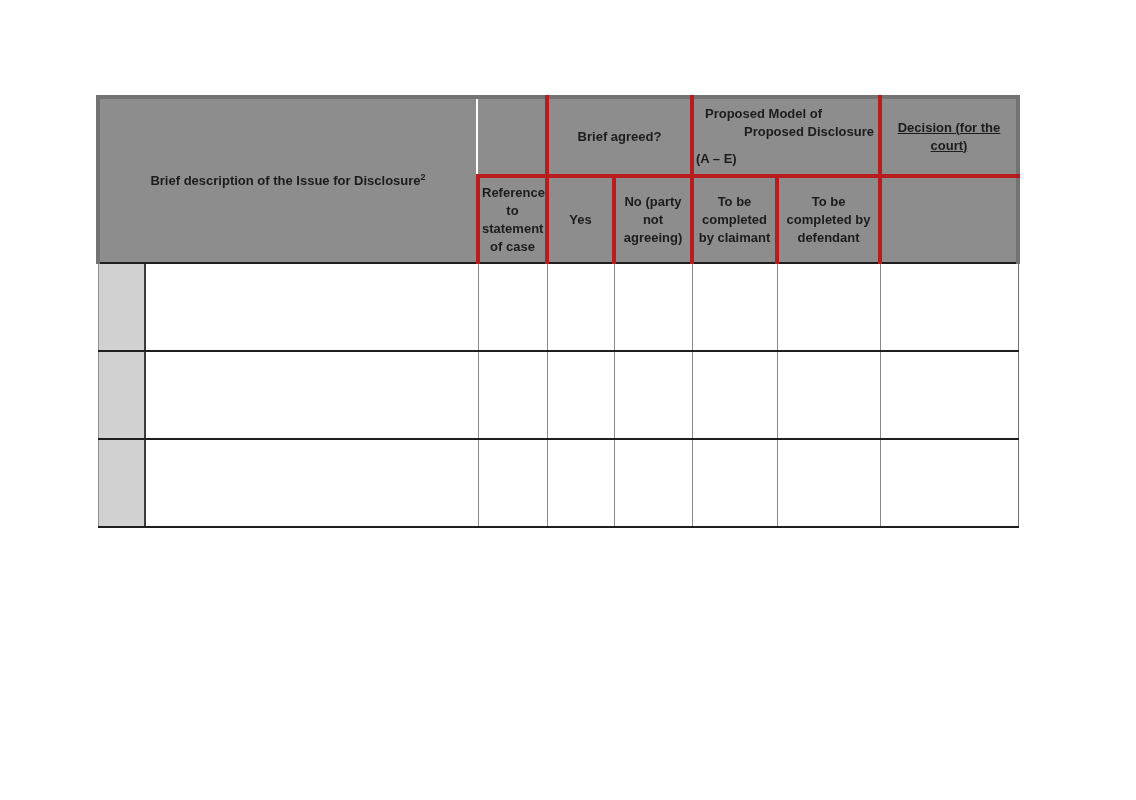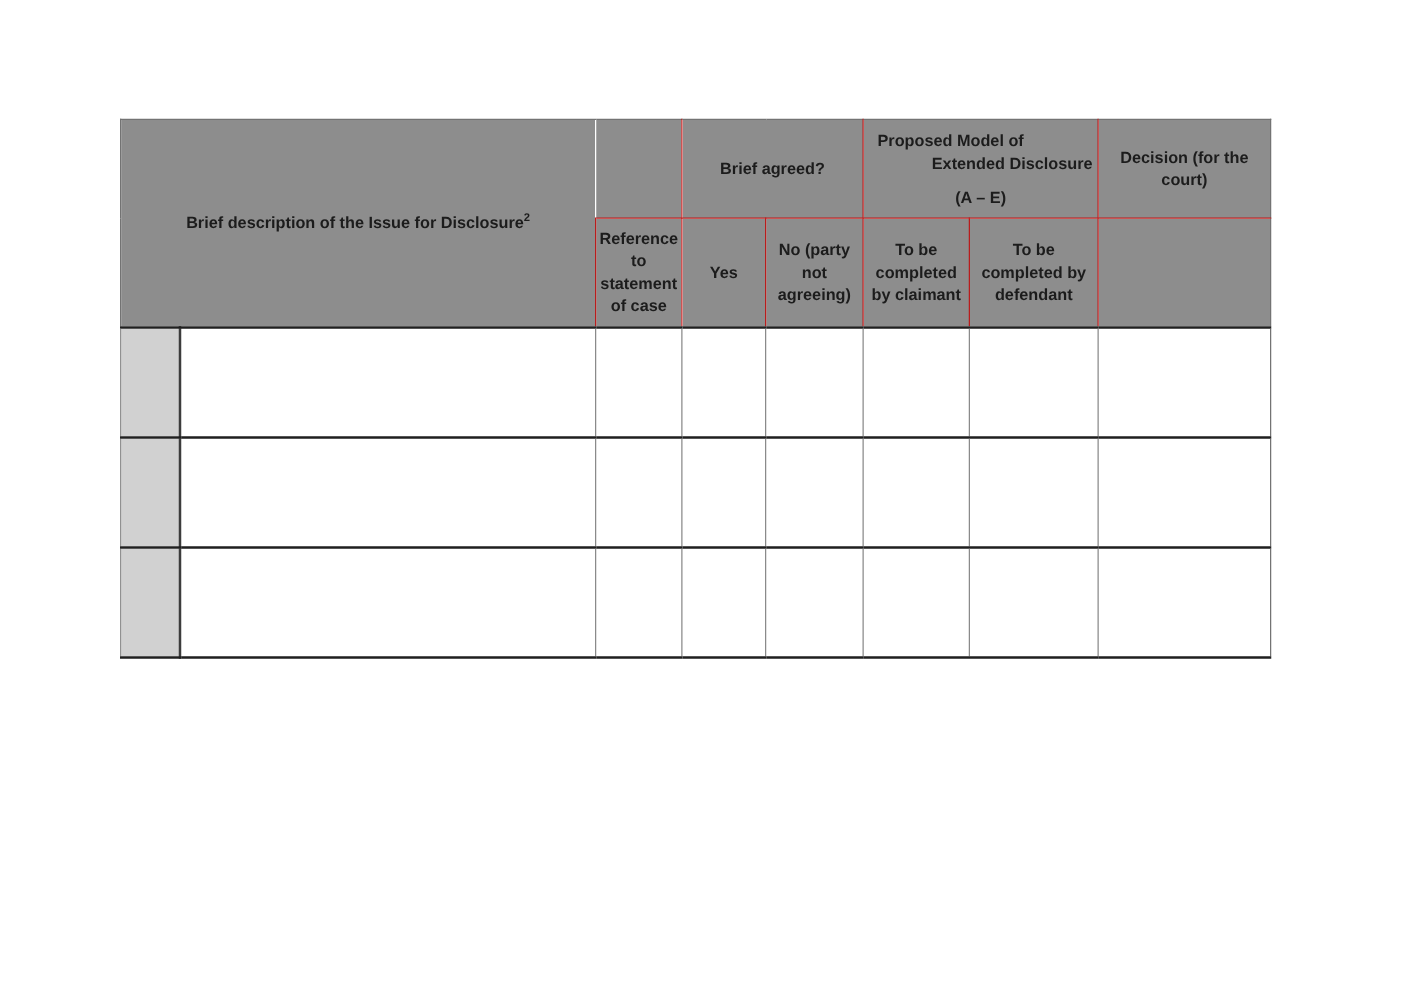--- a/index.html
+++ b/index.html
@@ -15,45 +15,45 @@
   table.drd {
     border-collapse: collapse;
     table-layout: fixed;
     width: 920px;
   }
   td { padding: 0; overflow: hidden; }
 
   
   td.h {
     background: #8d8d8d;
-    border: 1px solid #b91c1c;
+    border: 4px solid #b91c1c;
     color: #1c1c1c;
     font-weight: 700;
     font-size: 13px;
     line-height: 18px;
     text-align: center;
     vertical-align: middle;
     padding: 0 2px;
   }
   tr.hr1 td.h { border-top-color: #737373; }
-  td.edge-r { border-right-color: #737373; }
+  td.edge-r { border-right-color: #737373; text-decoration: underline; }
   td.hb { border-bottom: 2px solid #1f1f1f; }
 
   td.desc-cell {
     border-left-color: #737373;
     border-bottom: 2px solid #1f1f1f;
     margin-top: 41px;
   }
   
   td.ref-top { border-left-style: hidden; }
 
   td.proposed-cell { vertical-align: middle; }
   .pm-line1 { text-align: left;  padding-left: 9px; }
   .pm-line2 { text-align: right; padding-right: 2px; }
-  .pm-line3 { text-align: center; margin-top: 9px; }
+  .pm-line3 { text-align: left; margin-top: 9px; }
 
   td.decision-cell { padding: 0 13px; }
 
   
   td.bc {
     background: #ffffff;
     border: 1px solid #8a8a8a;
     border-bottom: 2px solid #1f1f1f;
     vertical-align: top;
     font-size: 13px;
@@ -87,21 +87,21 @@
 
     <tbody>
         <tr class="hr1" style="height:79px">
       <td class="h desc-cell" colspan="2" rowspan="2">
         <span>Brief description of the Issue for Disclosure</span><sup>2</sup>
       </td>
       <td class="h ref-top"></td>
       <td class="h" colspan="2">Brief agreed?</td>
       <td class="h proposed-cell" colspan="2">
         <div class="pm-line1">Proposed Model of</div>
-        <div class="pm-line2">Extended Disclosure</div>
+        <div class="pm-line2">Proposed Disclosure</div>
         <div class="pm-line3">(A – E)</div>
       </td>
       <td class="h decision-cell edge-r">Decision (for the<br>court)</td>
     </tr>
 
     <tr class="hr2" style="height:87px">
       <td class="h hb">Reference<br>to<br>statement<br>of case</td>
       <td class="h hb">Yes</td>
       <td class="h hb">No (party<br>not<br>agreeing)</td>
       <td class="h hb">To be<br>completed<br>by claimant</td>

